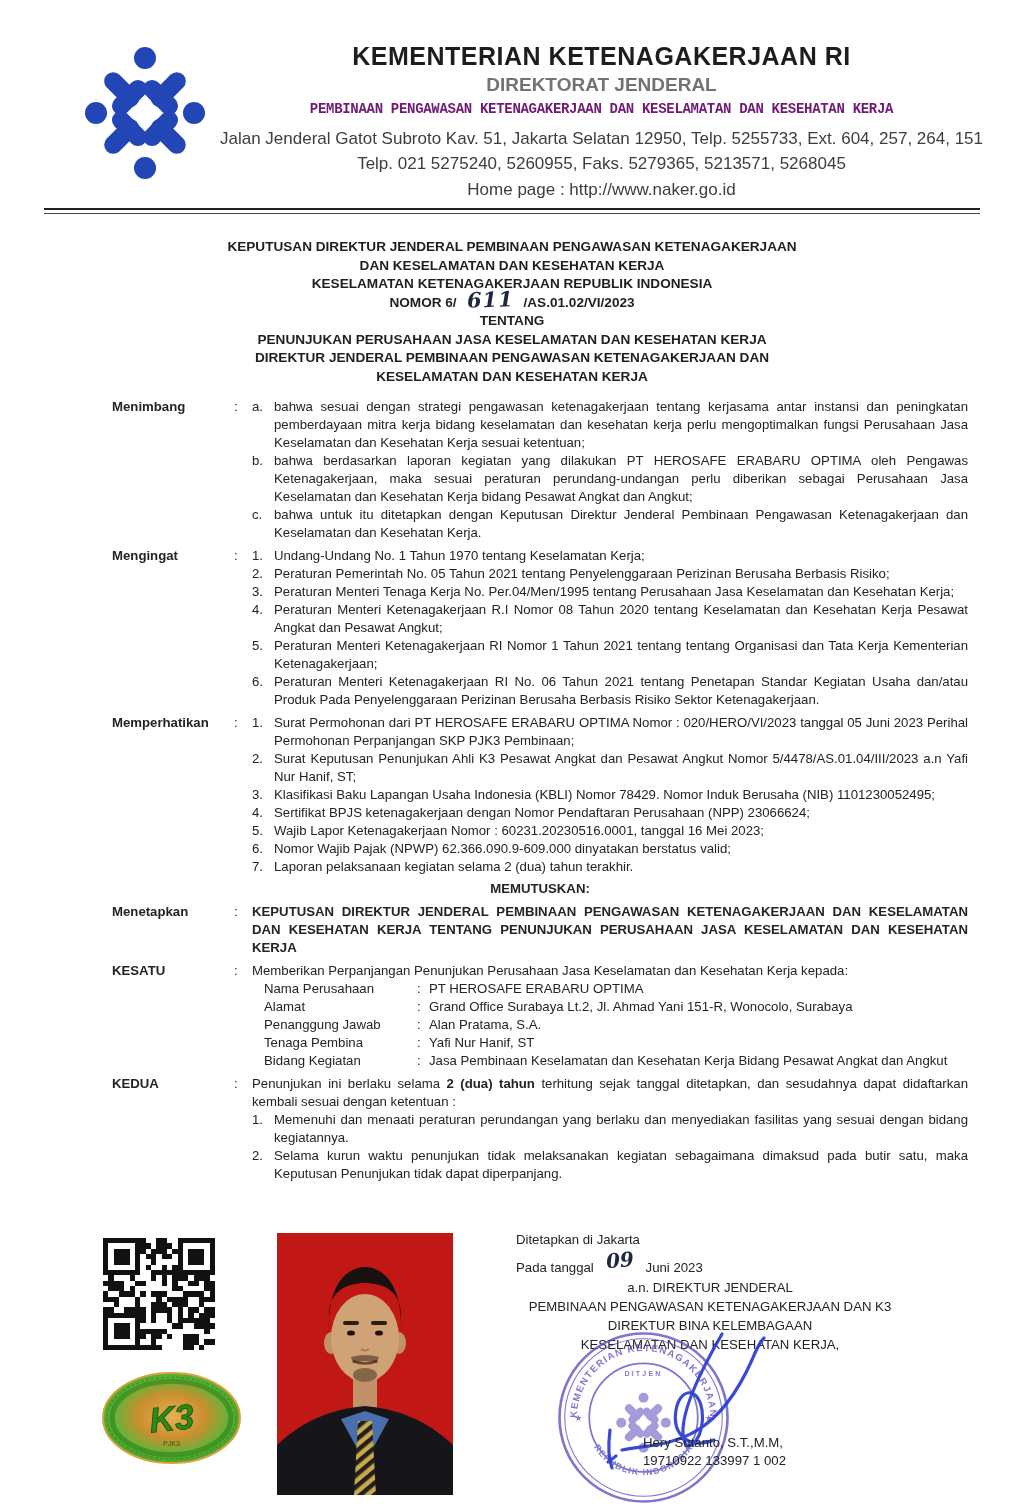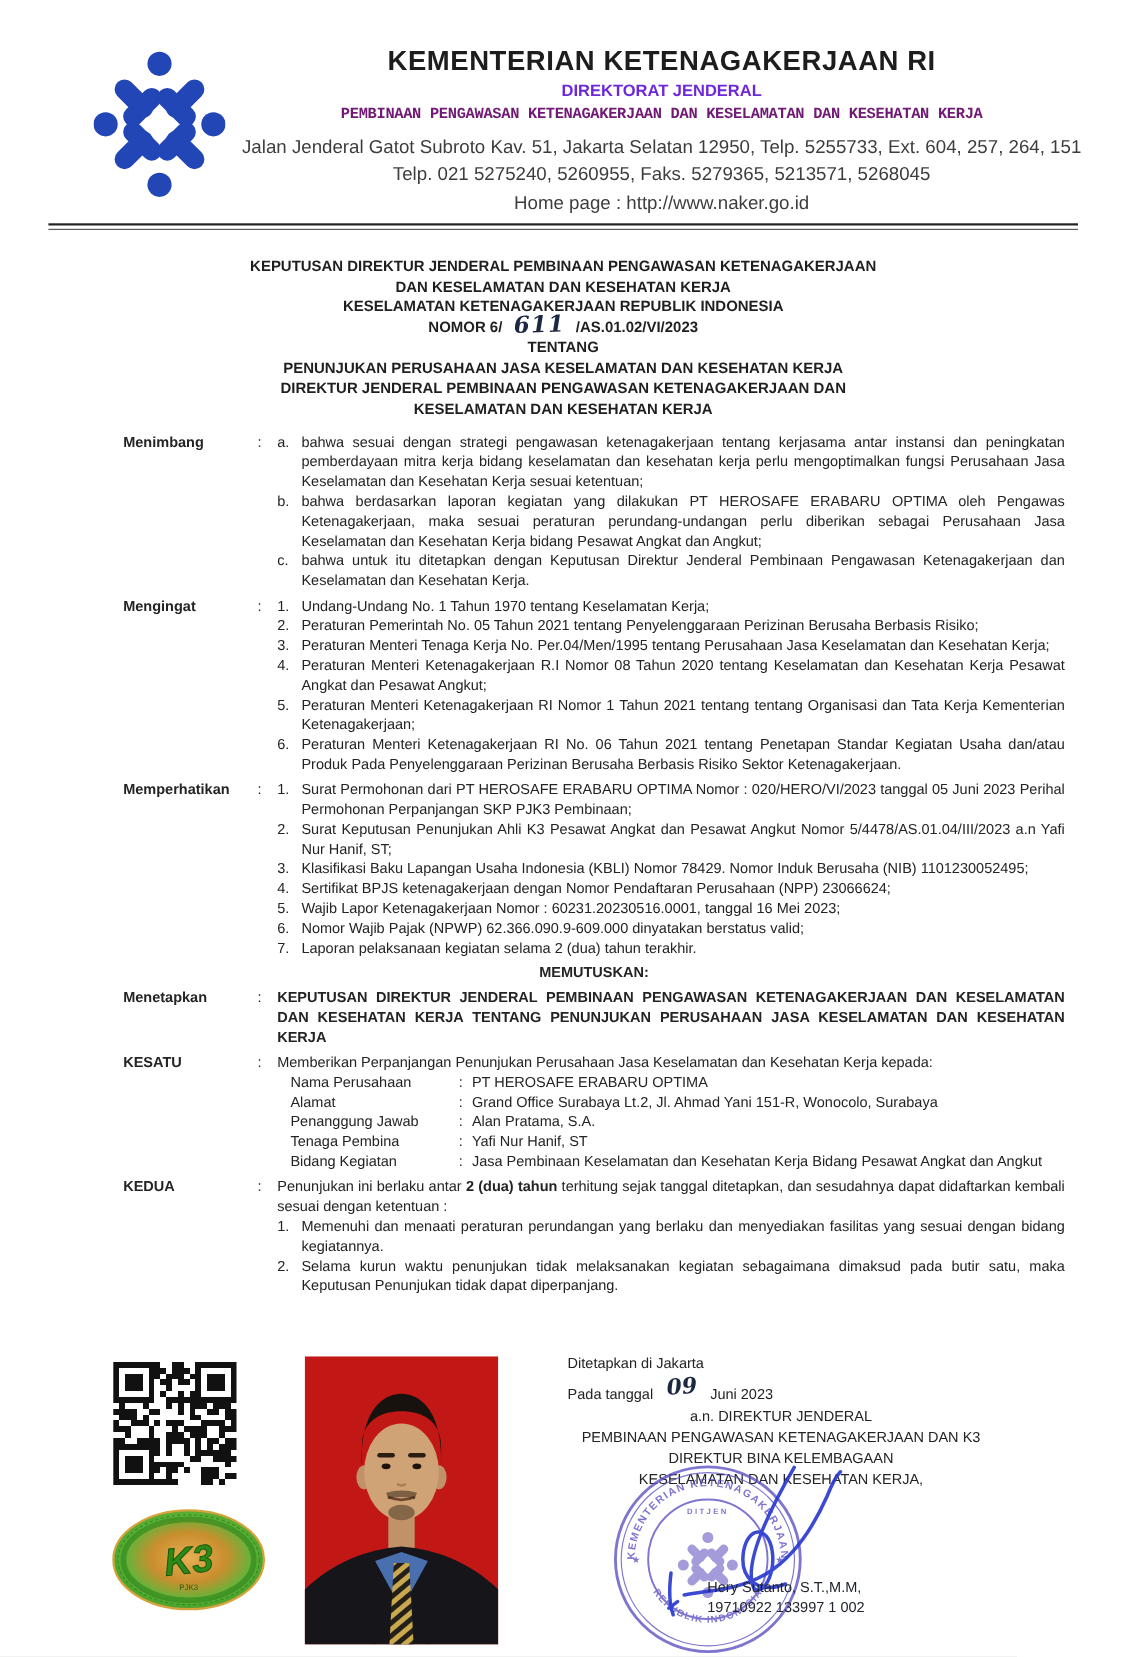--- a/index.html
+++ b/index.html
@@ -4,21 +4,21 @@
 <title>SKP PJK3 Decree</title>
 <style>
   html,body{margin:0;padding:0;background:#e9e9e9;}
   .page{position:relative;width:1024px;height:1506px;margin:0 auto;background:#ffffff;
         font-family:"Liberation Sans", sans-serif;color:#242424;overflow:hidden;}
   
   .letterhead{display:flex;align-items:flex-start;padding:40px 40px 0 60px;margin-left:25px;}
   .logo-box{width:120px;height:146px;flex-shrink:0;margin-right:14px;}
   .head-text{flex:1;text-align:center;padding-top:2px;}
   .ministry{font-size:25px;font-weight:bold;color:#1d1d1d;letter-spacing:.5px;line-height:1.15;}
-  .dirjen{font-size:15px;font-weight:bold;color:#6d28d9;margin-top:3px;}
+  .dirjen{font-size:19px;font-weight:bold;color:#737373;margin-top:3px;}
   .dirjen2{font-size:14px;font-weight:bold;color:#701a75;margin-top:5px;white-space:nowrap;letter-spacing:-.3px;font-family:Liberation Mono, monospace;}
   .addr{font-size:17px;color:#3d3d3d;line-height:1.5;margin-top:9px;}
   .rule{margin:6px 44px 0 44px;height:3px;border-top:2.5px solid #222;border-bottom:1.2px solid #4a4a4a;}
   
   .title-block{text-align:center;font-weight:bold;font-size:13.6px;line-height:18.5px;margin-top:24px;color:#1f1f1f;}
   .hw{font-family:"DejaVu Serif", serif;font-style:italic;font-weight:bold;color:#1c2742;display:inline-block;}
   .hw-nomor{font-size:21px;transform:rotate(-2deg);margin:0 10px;letter-spacing:1px;line-height:0;}
   .hw-date{font-size:20px;transform:rotate(-5deg);margin:0 12px;line-height:0;}
   
   .docbody{padding:7px 56px 0 112px;font-size:13.2px;line-height:18px;}
@@ -232,21 +232,21 @@
             <span class="fval">Jasa Pembinaan Keselamatan dan Kesehatan Kerja Bidang Pesawat Angkat dan Angkut</span>
           </div>
         </div>
       </div>
     </div>
 
     <div class="sect">
       <div class="lbl">KEDUA</div>
       <div class="lcol">:</div>
       <div class="cnt">
-        <div class="tx"><span>Penunjukan ini berlaku antar </span><b>2 (dua) tahun</b><span> terhitung sejak tanggal ditetapkan, dan sesudahnya dapat didaftarkan kembali sesuai dengan ketentuan :</span></div>
+        <div class="tx"><span>Penunjukan ini berlaku selama </span><b>2 (dua) tahun</b><span> terhitung sejak tanggal ditetapkan, dan sesudahnya dapat didaftarkan kembali sesuai dengan ketentuan :</span></div>
         <div class="it">
           <span class="mk">1.</span>
           <span class="tx">Memenuhi dan menaati peraturan perundangan yang berlaku dan menyediakan fasilitas yang sesuai dengan bidang kegiatannya.</span>
         </div>
         <div class="it">
           <span class="mk">2.</span>
           <span class="tx">Selama kurun waktu penunjukan tidak melaksanakan kegiatan sebagaimana dimaksud pada butir satu, maka Keputusan Penunjukan tidak dapat diperpanjang.</span>
         </div>
       </div>
     </div>

